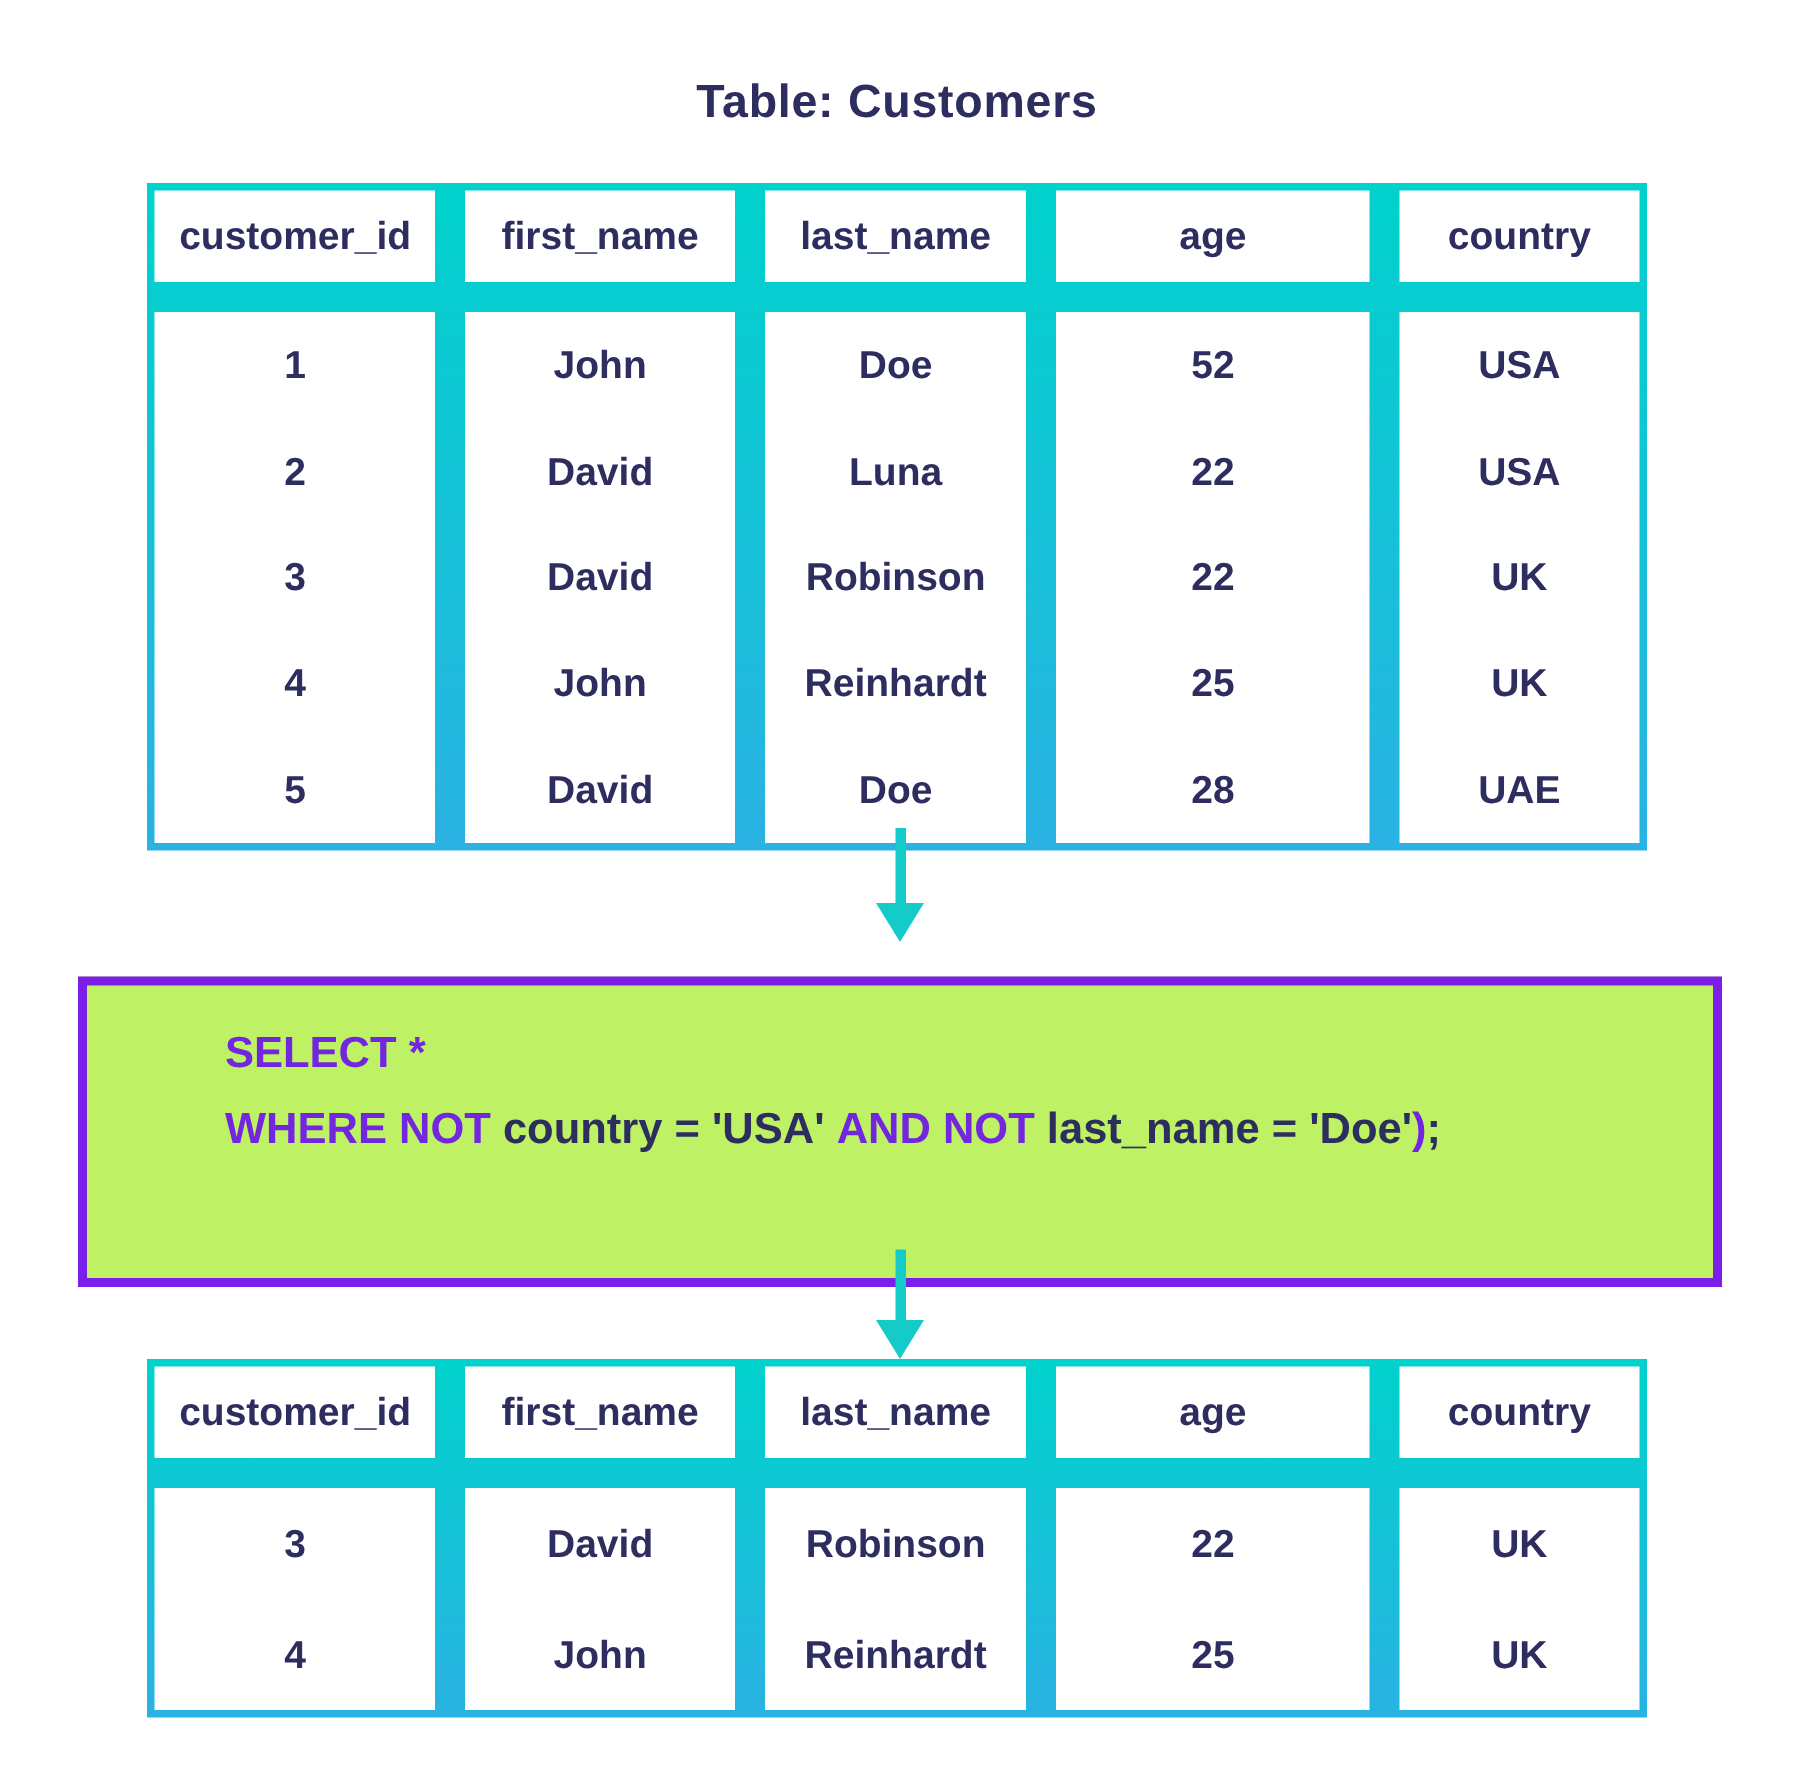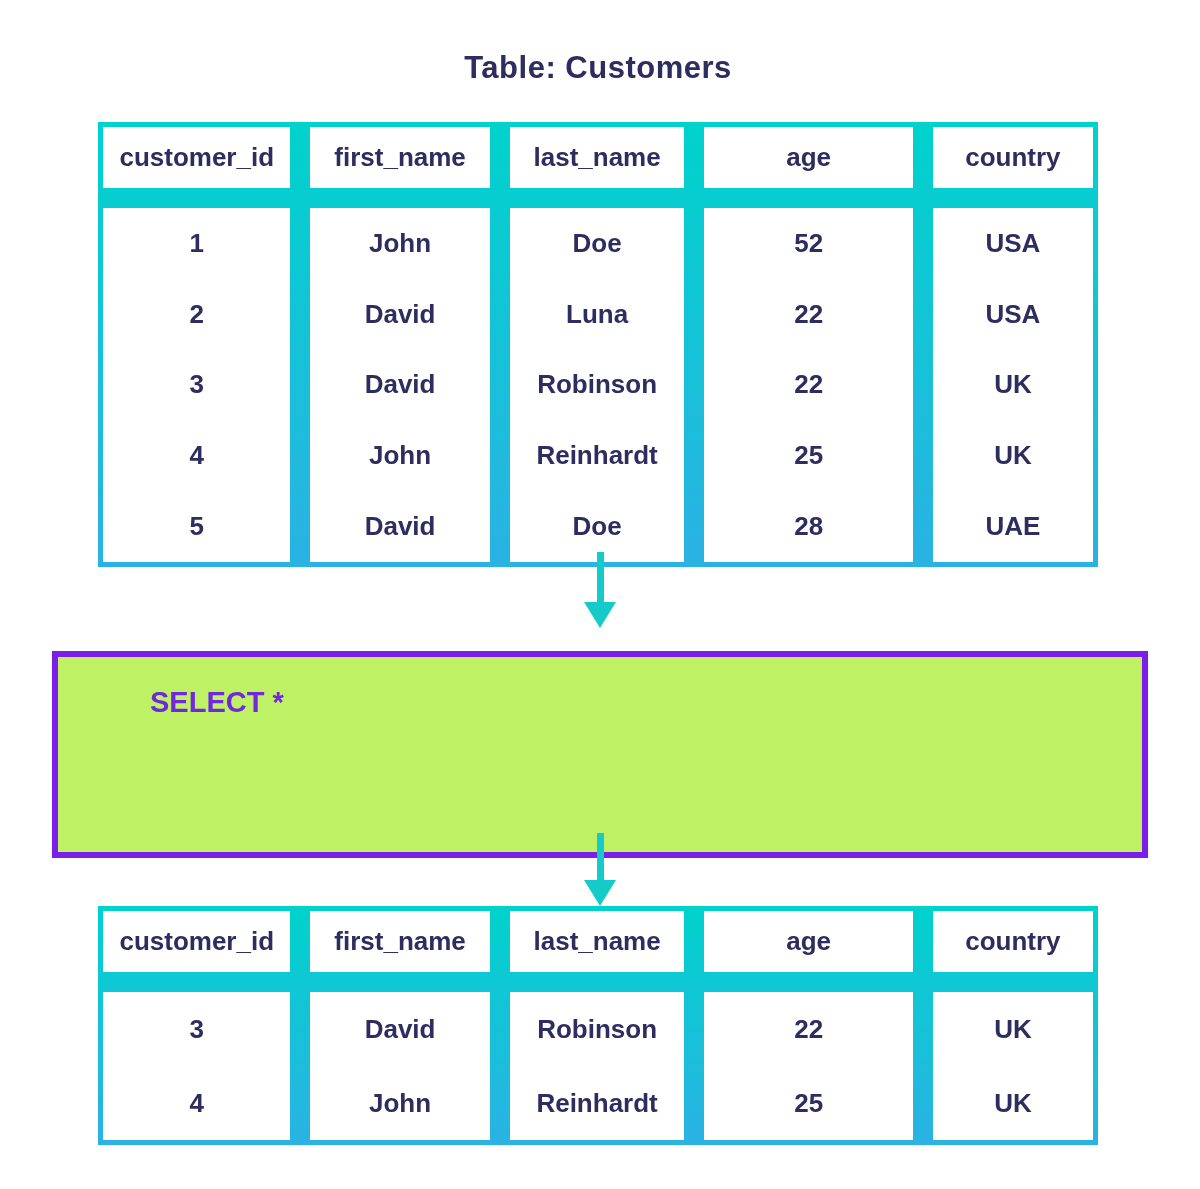--- a/index.html
+++ b/index.html
@@ -108,20 +108,21 @@
     </div>
 
   <div class="arrow arrow-1">
     <div class="stem"></div>
     <div class="head"></div>
   </div>
 
   <div class="sql-box">
     <div id="sql-lines">
         <div class="sql-line"><span class="kw">SELECT *</span></div>
+        <div class="sql-line"><span class="kw">WHERE NOT</span><span class="pl"> country = 'USA' </span><span class="kw">AND NOT</span><span class="pl"> last_name = 'Doe'</span><span class="kw">)</span><span class="pl">;</span></div>
       </div>
   </div>
 
   <div class="arrow arrow-2">
     <div class="stem"></div>
     <div class="head"></div>
   </div>
 
   <div class="tbl tbl-result" id="table-result">
       <div class="th">customer_id</div>

